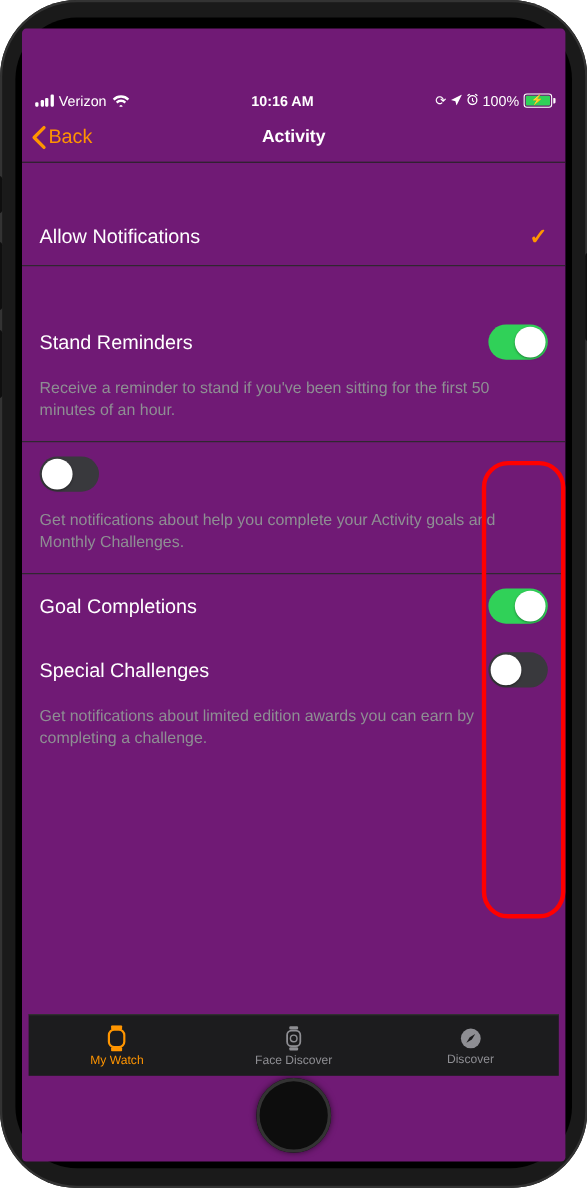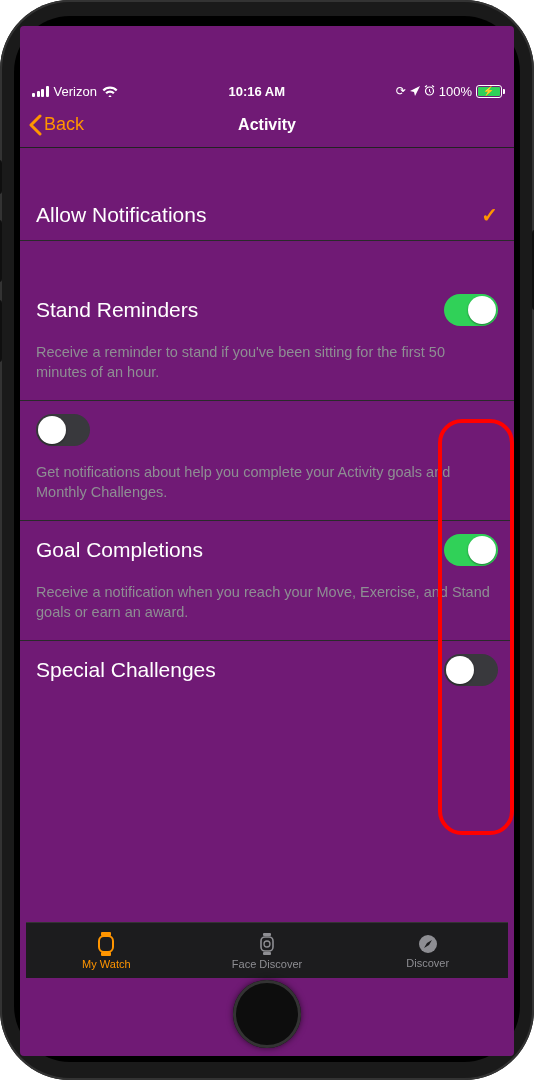--- a/index.html
+++ b/index.html
@@ -127,21 +127,21 @@
   .section-spacer { height: 42px; }
   .cell-group { }
   .cell {
     padding: 13px 16px;
     border-bottom: 0.5px solid #2a2a2a;
     display: flex;
     align-items: center;
     justify-content: space-between;
     min-height: 48px;
   }
-  .cell-title { color: #fff; font-size: 21px; }
+  .cell-title { color: #fff; font-size: 18px; }
   .check { color: #ff9500; font-size: 20px; font-weight: 600; }
   .section-gap { height: 40px; }
   .toggle-cell { border-bottom: none; }
   .cell-desc {
     color: #8e8e93;
     font-size: 14.5px;
     line-height: 1.35;
     padding: 4px 16px 18px 16px;
     border-bottom: 0.5px solid #2a2a2a;
   }
@@ -286,28 +286,28 @@
             </div>
         </div>
         <div class="cell-desc">Get notifications about help you complete your Activity goals and Monthly Challenges.</div>
 
         <div class="cell toggle-cell">
           <span class="cell-title">Goal Completions</span>
           <div class="switch on">
               <div class="knob"></div>
             </div>
         </div>
-        <div class="cell-desc">Receive a notification when you reach your Move, Exercise, and Stand goals or earn an award.</div>
 
         <div class="cell toggle-cell">
           <span class="cell-title">Special Challenges</span>
           <div class="switch off">
               <div class="knob"></div>
             </div>
         </div>
+        <div class="cell-desc" style="border-bottom:none">Get notifications about limited edition awards you can earn by completing a challenge.</div>
       </div>
 
       <div class="tab-bar">
         <div class="tab active">
           <svg width="20" height="24" viewBox="0 0 20 24">
             <rect x="5" y="0" width="10" height="4" rx="1" fill="#ff9500"></rect>
             <rect x="5" y="20" width="10" height="4" rx="1" fill="#ff9500"></rect>
             <rect x="3" y="4" width="14" height="16" rx="5" fill="none" stroke="#ff9500" stroke-width="2"></rect>
           </svg>
           <span>My Watch</span>

